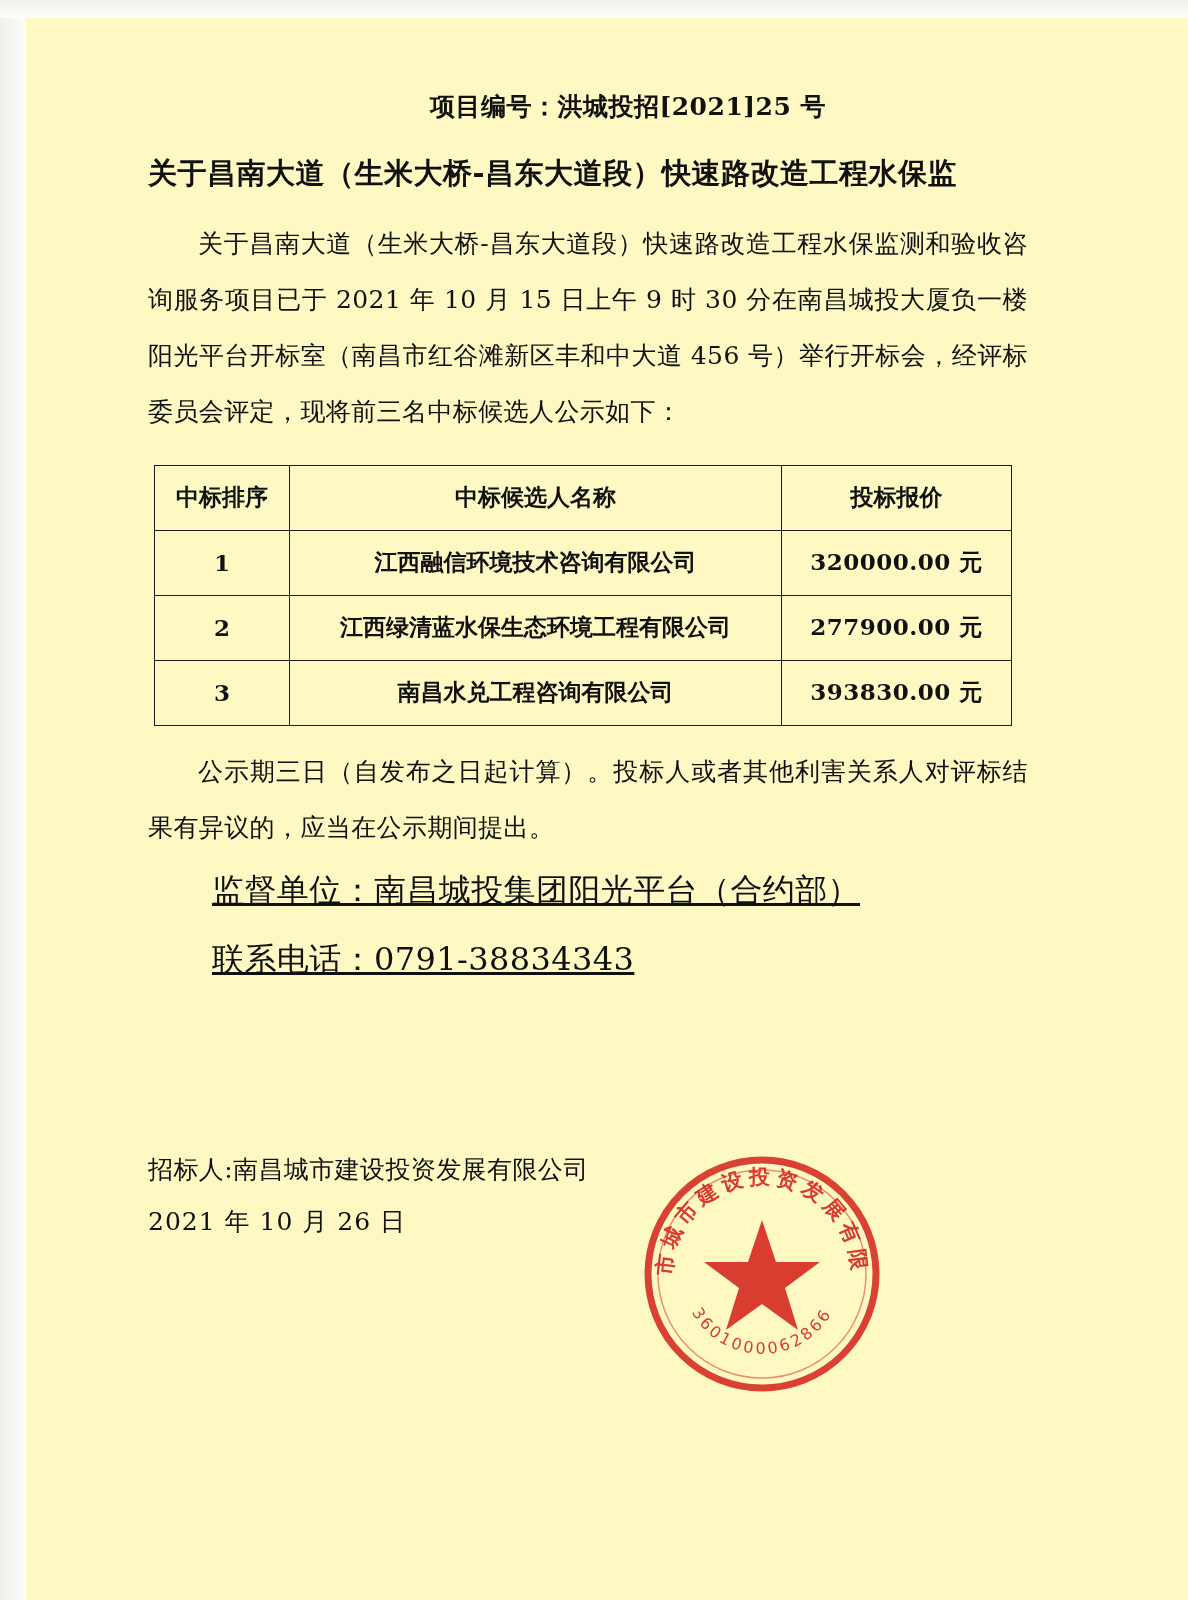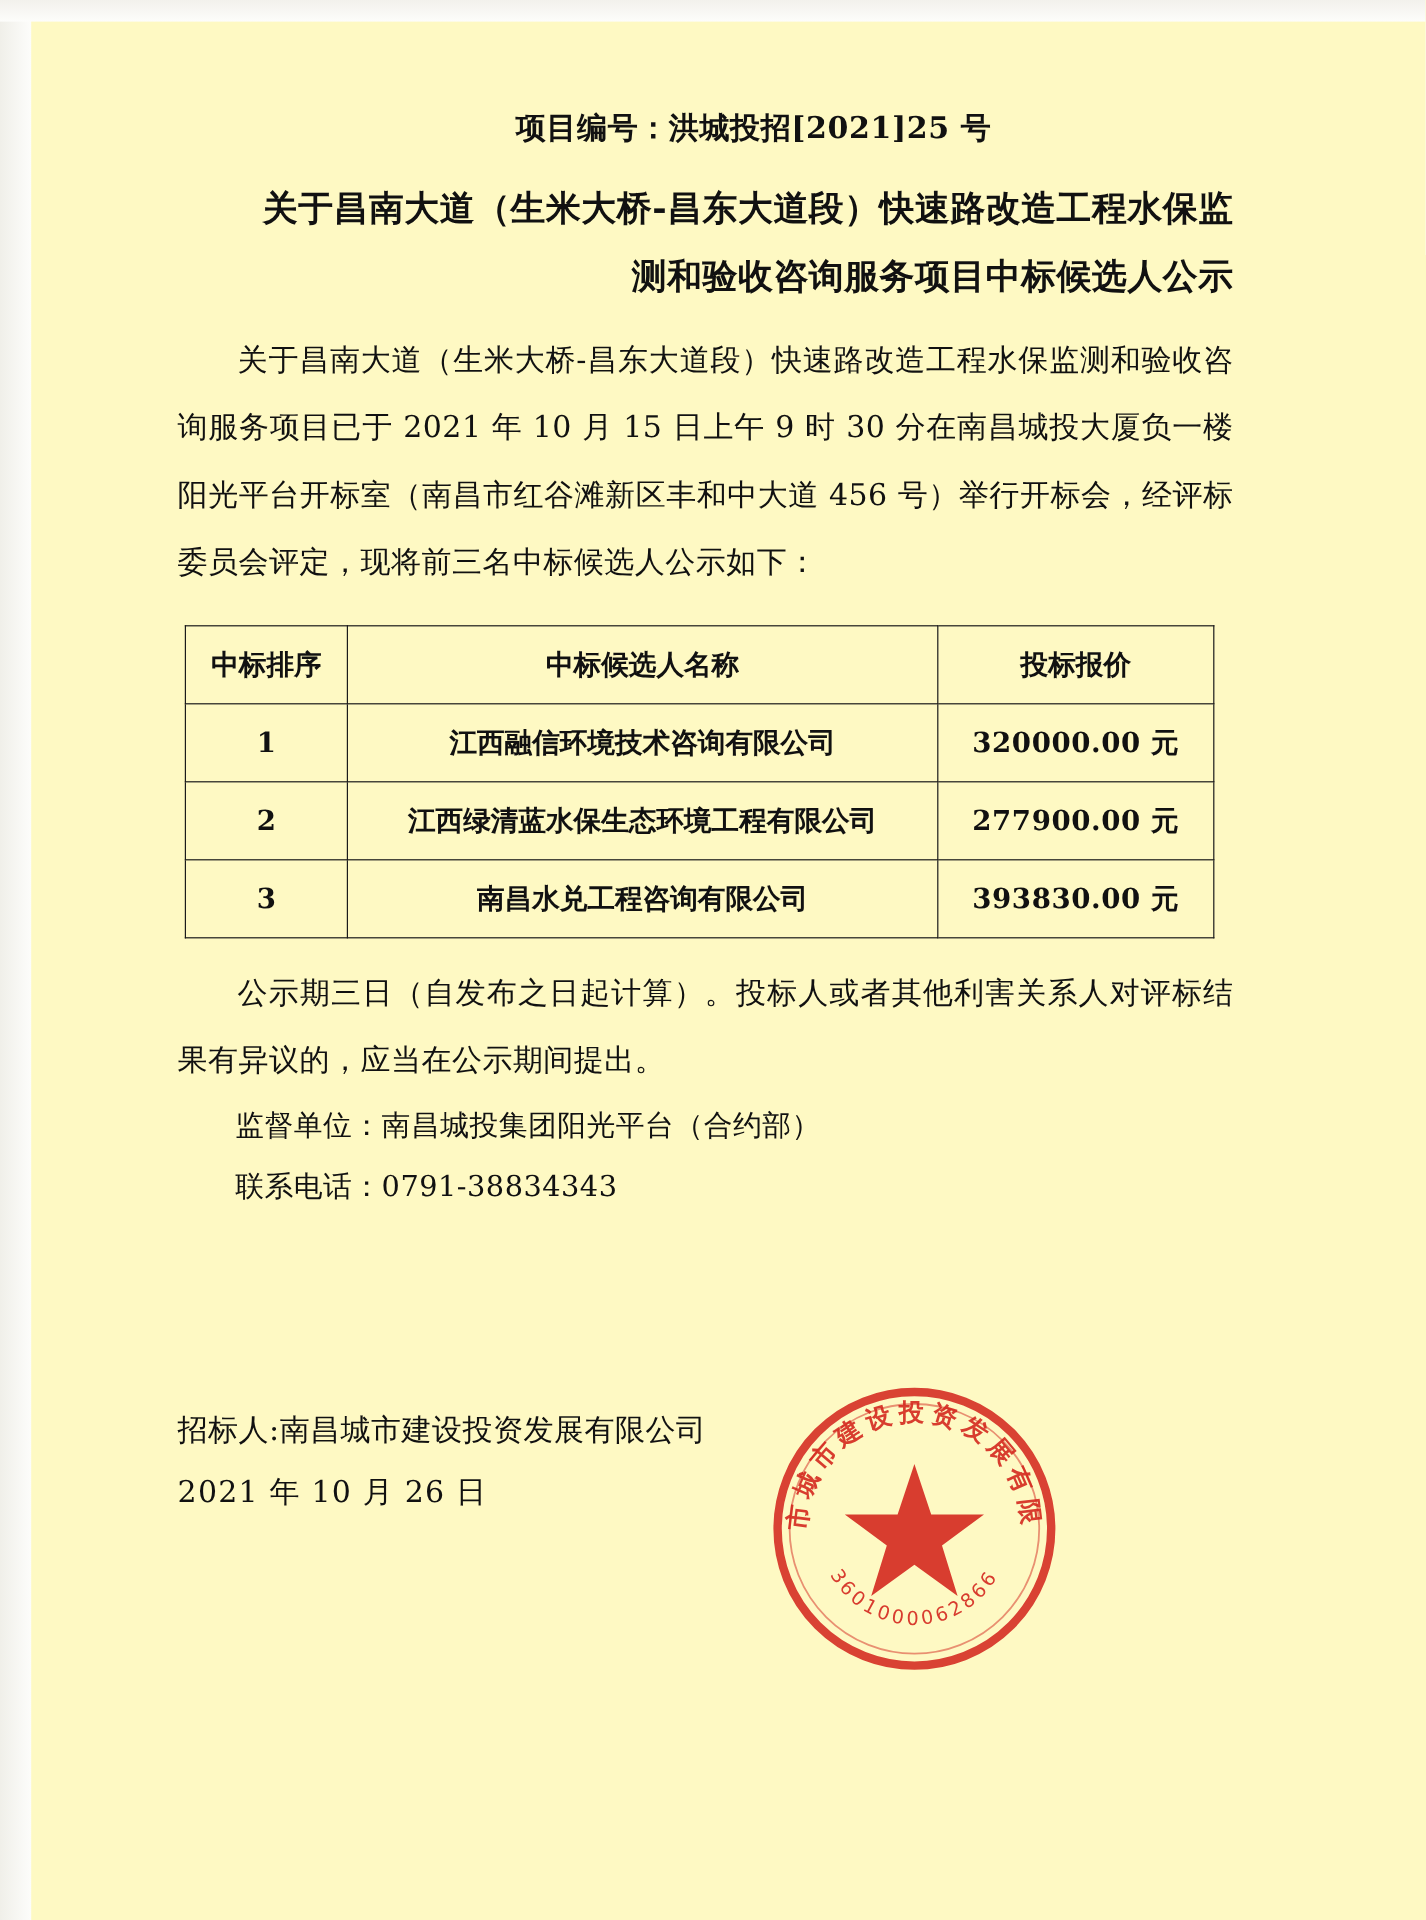--- a/index.html
+++ b/index.html
@@ -49,21 +49,21 @@
   .project-no {
     text-align: center;
     font-weight: bold;
     font-size: 25px;
     letter-spacing: 0.5px;
     margin: 0 0 22px 0;
     padding-left: 80px;
   }
 
   .doc-title {
-    text-align: right;
+    text-align: left;
     font-weight: bold;
     font-size: 29px;
     line-height: 1.95;
     margin: 0 0 14px 0;
     letter-spacing: 0.5px;
   }
 
   .para {
     font-size: 25px;
     line-height: 2.25;
@@ -91,25 +91,26 @@
   table.bid-table col.c1 { width: 135px; }
   table.bid-table col.c2 { width: 492px; }
   table.bid-table col.c3 { width: 230px; }
 
   .price {
     font-family: "DejaVu Serif", "Liberation Serif", serif;
     letter-spacing: 0.5px;
   }
 
   .para-tight {
-    font-size: 24px;
+    font-size: 32px;
     line-height: 2.15;
     text-indent: 2em;
     margin: 0;
     letter-spacing: 0.4px;
+    text-decoration: underline;
   }
 
   .signoff {
     margin-top: 150px;
     padding-right: 18px;
   }
   .signoff-line {
     font-size: 25px;
     line-height: 2.1;
     letter-spacing: 0.4px;
@@ -138,21 +139,20 @@
 <div class="page">
   <div class="paper-edge-left"></div>
   <div class="paper-edge-top"></div>
 
   <div class="content">
 
     <div class="project-no">项目编号：洪城投招[2021]25 号</div>
 
     <h1 class="doc-title">
       <div>关于昌南大道（生米大桥-昌东大道段）快速路改造工程水保监</div>
-      <div>测和验收咨询服务项目中标候选人公示</div>
     </h1>
 
     <p class="para">关于昌南大道（生米大桥-昌东大道段）快速路改造工程水保监测和验收咨询服务项目已于 2021 年 10 月 15 日上午 9 时 30 分在南昌城投大厦负一楼阳光平台开标室（南昌市红谷滩新区丰和中大道 456 号）举行开标会，经评标委员会评定，现将前三名中标候选人公示如下：</p>
 
     <table class="bid-table">
       <colgroup>
           <col class="c1">
           <col class="c2">
           <col class="c3">
         </colgroup>

